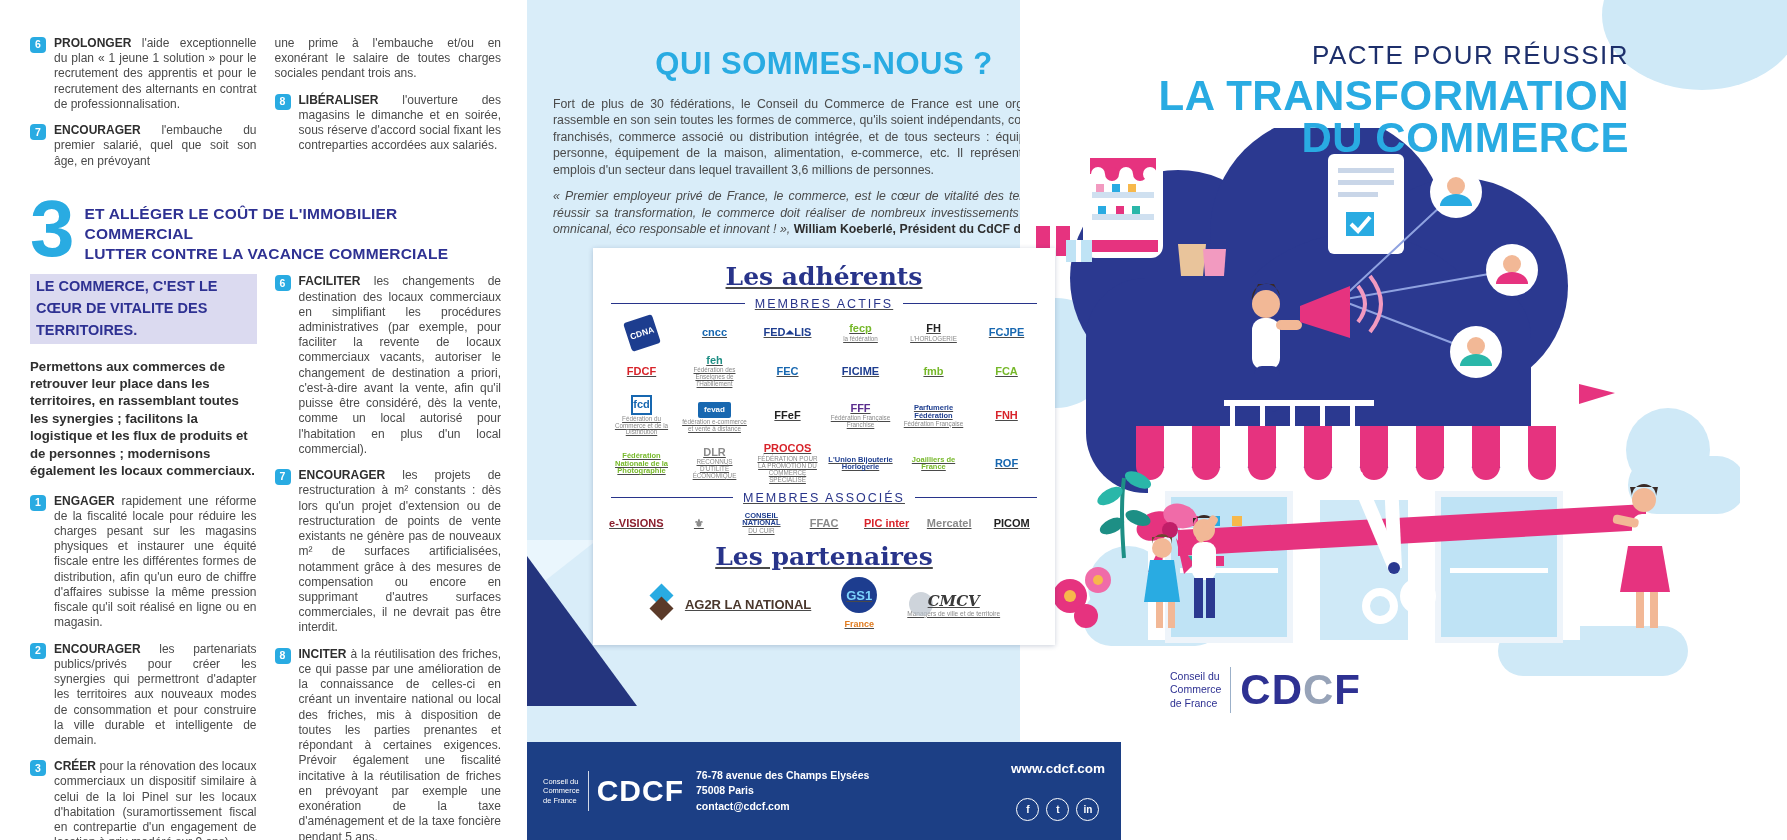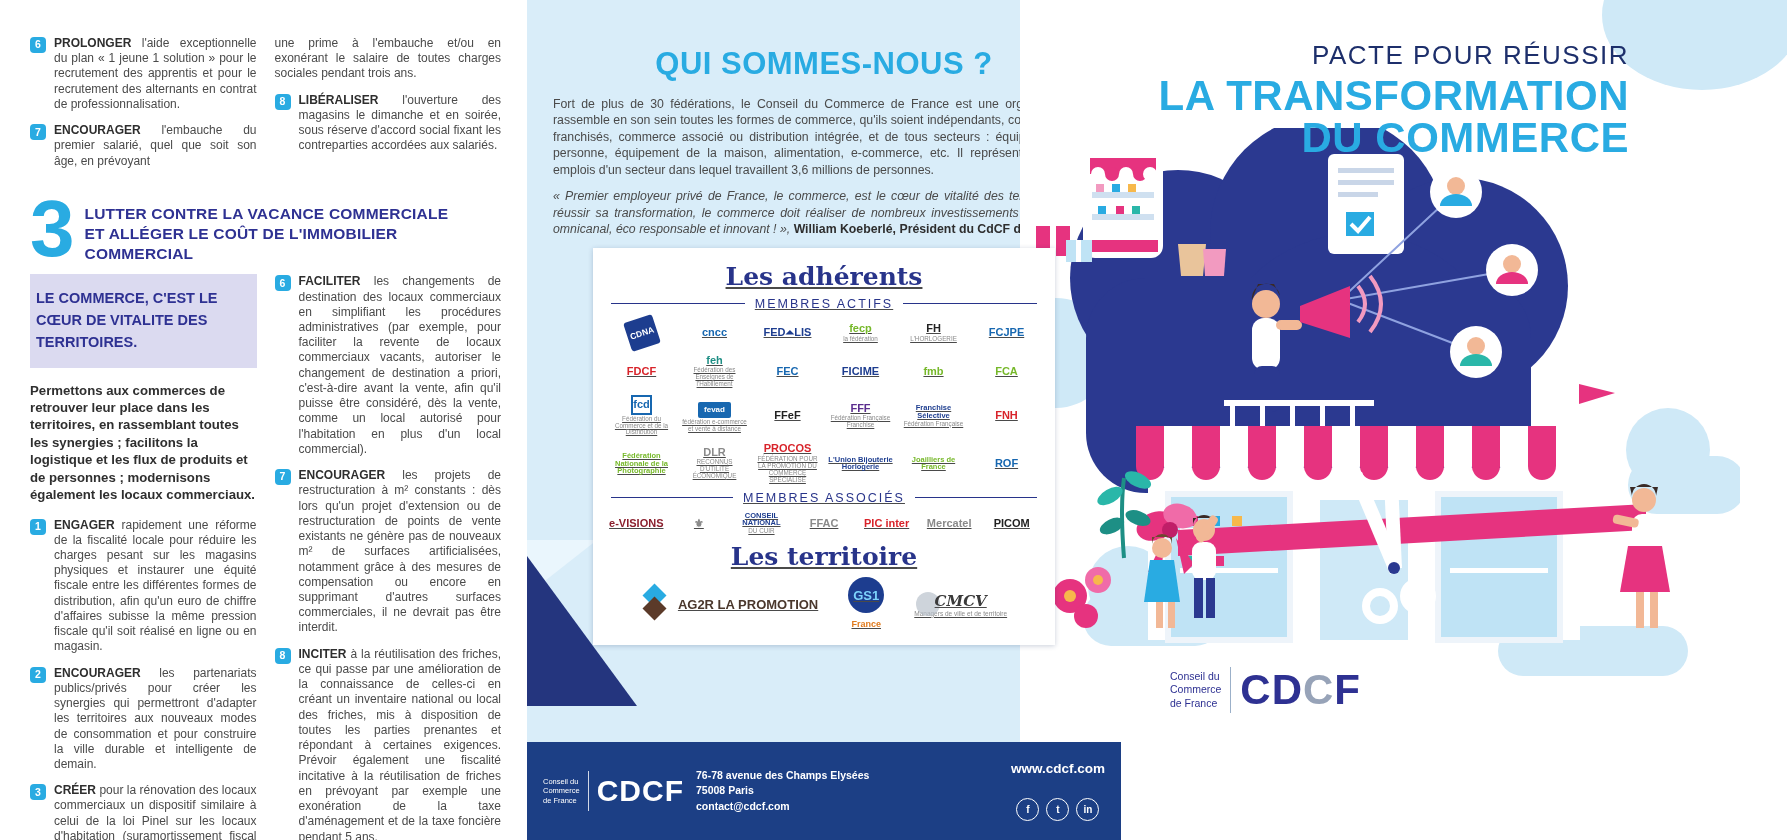--- a/index.html
+++ b/index.html
@@ -15,21 +15,21 @@
         text-align:justify;color:#4a4a4a;}
   .item .badge{position:absolute;left:0;top:1px;width:16px;height:16px;border-radius:4px;
         background:#29abe2;color:#fff;font-weight:bold;font-size:10.5px;display:flex;
         align-items:center;justify-content:center;}
   .kw{font-weight:bold;color:#2e2e2e;}
   .cont{font-size:12px;line-height:1.27;text-align:justify;margin:0 0 11px 0;}
   .sec-head{display:flex;gap:12px;margin:16px 0 10px 0;align-items:flex-start;}
   .big-num{font-size:80px;font-weight:bold;color:#29abe2;line-height:.82;letter-spacing:-2px;}
   .sec-title{color:#2e3192;font-weight:bold;font-size:15.5px;line-height:1.3;margin-top:8px;letter-spacing:.2px;}
   .highlight{display:inline-block;background:#dbdaf0;color:#2e3192;font-weight:bold;
-        font-size:14.5px;line-height:1.5;padding:14px 6px;margin-bottom:10px;max-width:242px;}
+        font-size:14.5px;line-height:1.5;padding:2px 6px;margin-bottom:10px;max-width:242px;}
   .intro{font-weight:bold;color:#2f2f2f;font-size:13.2px;line-height:1.32;margin:4px 0 14px 0;max-width:240px;}
   
   #panel-mid{left:527px;width:594px;background:#d9edf9;}
   .mid-title{margin:46px 0 14px 0;text-align:center;color:#29abe2;font-size:31px;font-weight:bold;letter-spacing:.5px;}
   .mid-p{font-size:12.3px;line-height:1.34;text-align:justify;margin:0 26px 10px 26px;color:#4a4a4a;}
   .mid-quote{font-style:italic;}
   .mid-quote .attr{font-style:normal;font-weight:bold;color:#2e2e2e;}
   .tri-light{position:absolute;left:0;top:540px;width:0;height:0;
         border-top:55px solid #eaf6fd;border-right:70px solid transparent;}
   .tri-navy{position:absolute;left:0;top:556px;width:0;height:0;
@@ -115,22 +115,22 @@
         <div class="item">
           <span class="badge">8</span>
           <span class="kw">LIBÉRALISER</span> <span>l'ouverture des magasins le dimanche et en soirée, sous réserve d'accord social fixant les contreparties accordées aux salariés.</span>
         </div>
       </div>
     </div>
 
     <div class="sec-head">
       <div class="big-num">3</div>
       <div class="sec-title">
+        <div>ET ALLÉGER LE COÛT DE L'IMMOBILIER COMMERCIAL</div>
         <div>LUTTER CONTRE LA VACANCE COMMERCIALE</div>
-        <div>ET ALLÉGER LE COÛT DE L'IMMOBILIER COMMERCIAL</div>
       </div>
     </div>
 
     <div class="two-col">
       <div class="col">
         <div class="highlight">LE COMMERCE, C'EST LE CŒUR DE VITALITE DES TERRITOIRES.</div>
         <p class="intro">Permettons aux commerces de retrouver leur place dans les territoires, en rassemblant toutes les synergies ; facilitons la logistique et les flux de produits et de personnes ; modernisons également les locaux commerciaux.</p>
         <div class="item">
           <span class="badge">1</span>
           <span class="kw">ENGAGER</span> <span>rapidement une réforme de la fiscalité locale pour réduire les charges pesant sur les magasins physiques et instaurer une équité fiscale entre les différentes formes de distribution, afin qu'un euro de chiffre d'affaires subisse la même pression fiscale qu'il soit réalisé en ligne ou en magasin.</span>
@@ -223,21 +223,21 @@
       <div class="logo boxed"><span class="l">fcd</span><span class="s">Fédération du Commerce et de la Distribution</span></div>
       <div class="logo boxfill"><span class="l">fevad</span><span class="s">fédération e-commerce et vente à distance</span></div>
       <div class="logo c-black">
           <span class="l">FFeF</span>
         </div>
       <div class="logo c-purple">
           <span class="l">FFF</span>
           <span class="s">Fédération Française Franchise</span>
         </div>
       <div class="logo c-navy small">
-          <span class="l">Franchise Sélective</span>
+          <span class="l">Parfumerie Fédération</span>
           <span class="s">Fédération Française</span>
         </div>
       <div class="logo c-red">
           <span class="l">FNH</span>
         </div>
     </div>
     <div class="logo-row">
       <div class="logo c-green small">
           <span class="l">Fédération Nationale de la Photographie</span>
         </div>
@@ -281,28 +281,28 @@
           <span class="l">PIC inter</span>
         </div>
       <div class="logo c-grey">
           <span class="l">Mercatel</span>
         </div>
       <div class="logo c-black">
           <span class="l">PICOM</span>
         </div>
     </div>
 
-    <div class="card-title">Les territoire</div>
+    <div class="card-title">Les partenaires</div>
     <div class="partners-row">
       <div class="ag2r">
         <div class="diamonds">
             <div class="d1"></div>
             <div class="d2"></div>
           </div>
-        <span class="l">AG2R LA PROMOTION</span>
+        <span class="l">AG2R LA NATIONAL</span>
       </div>
       <div class="gs1">
         <div class="circle">
             <span>GS1</span>
           </div>
         <span class="s">France</span>
       </div>
       <div class="cmcv">
         <div class="circle"></div>
         <span class="l">CMCV</span>

